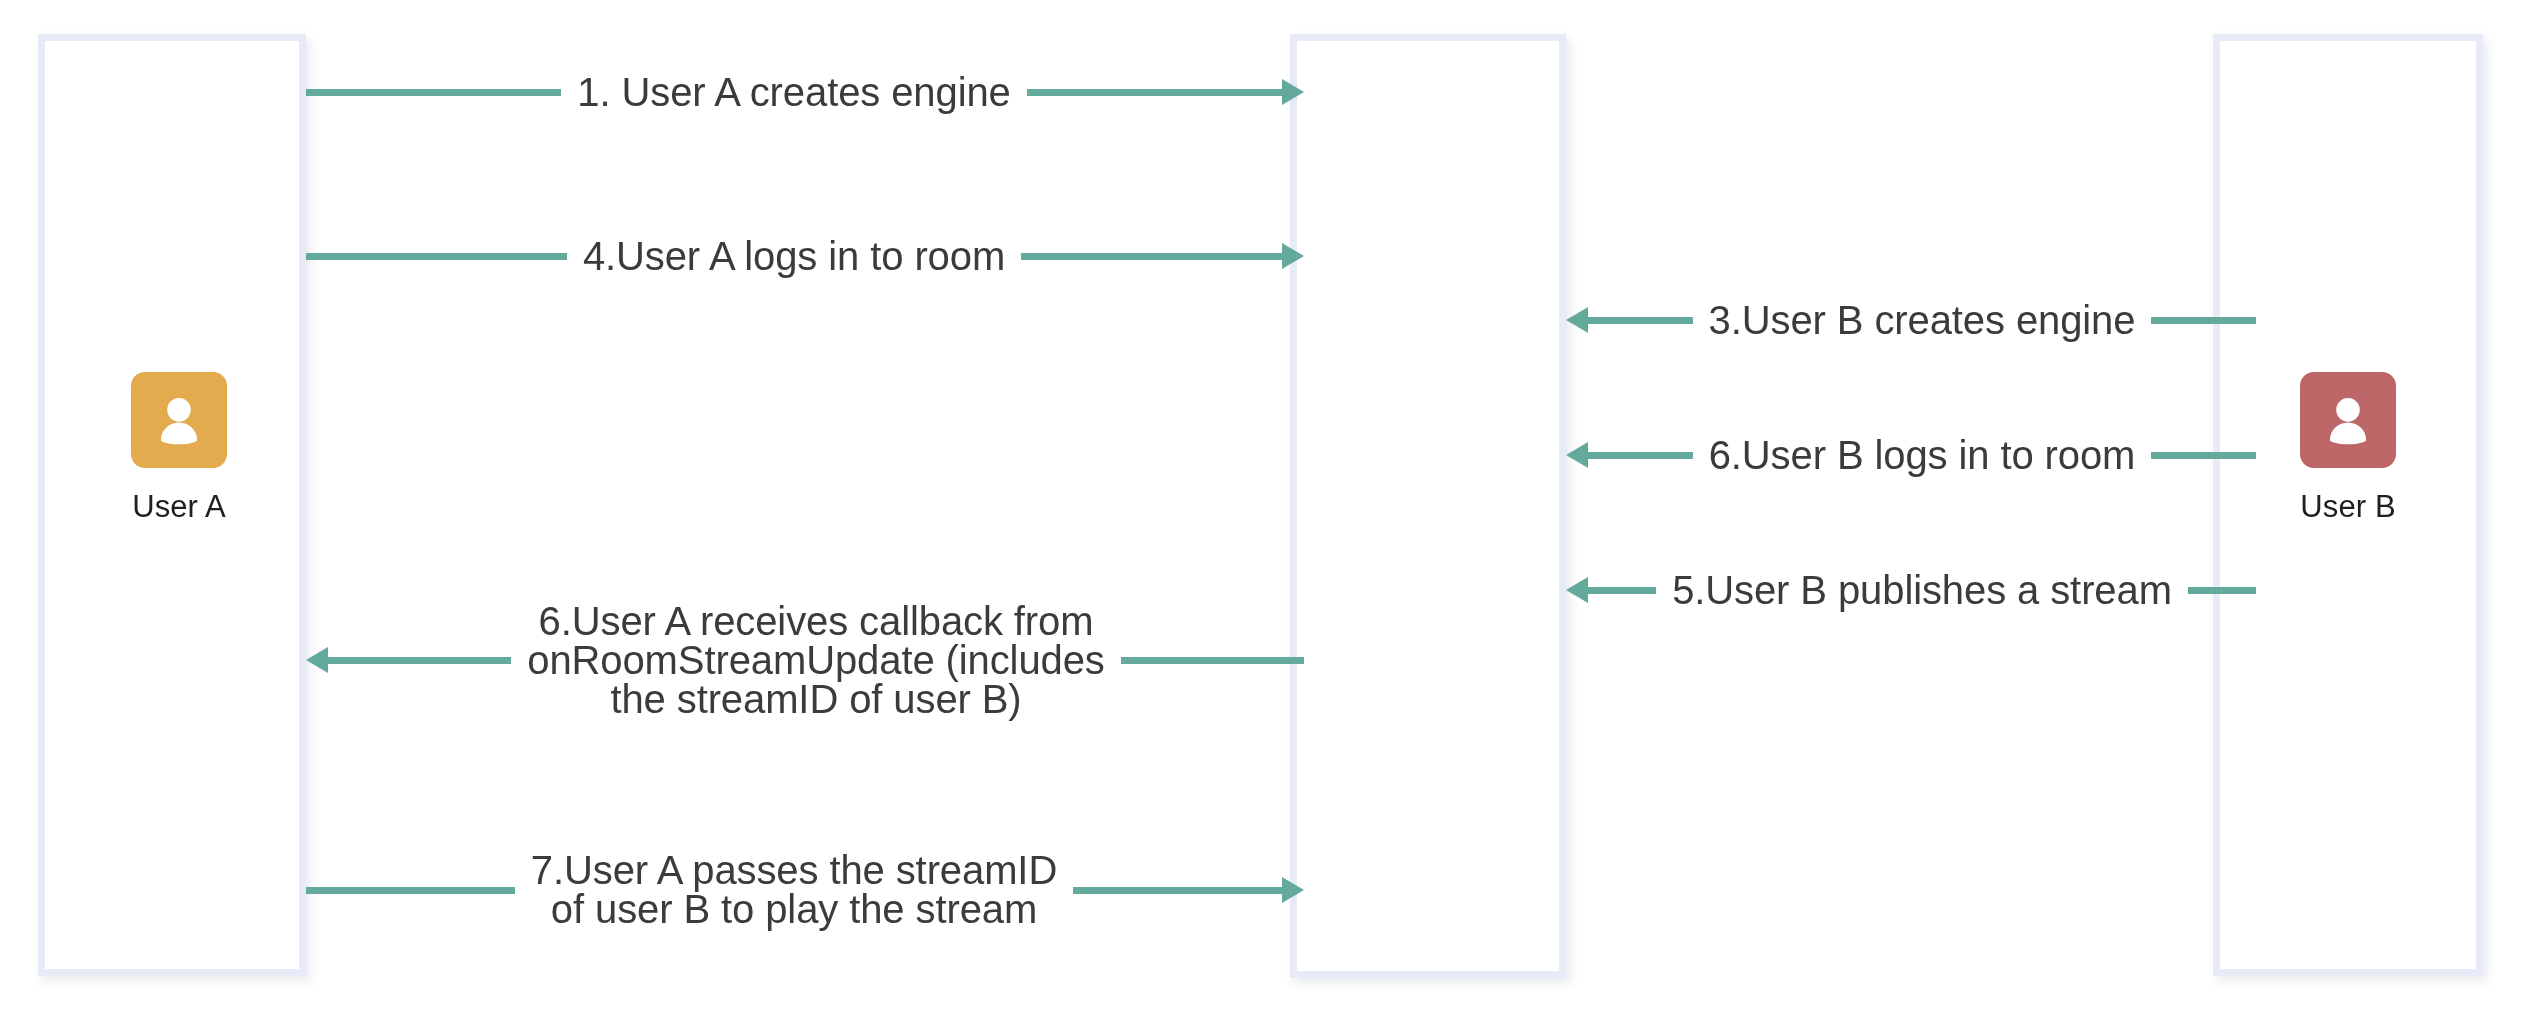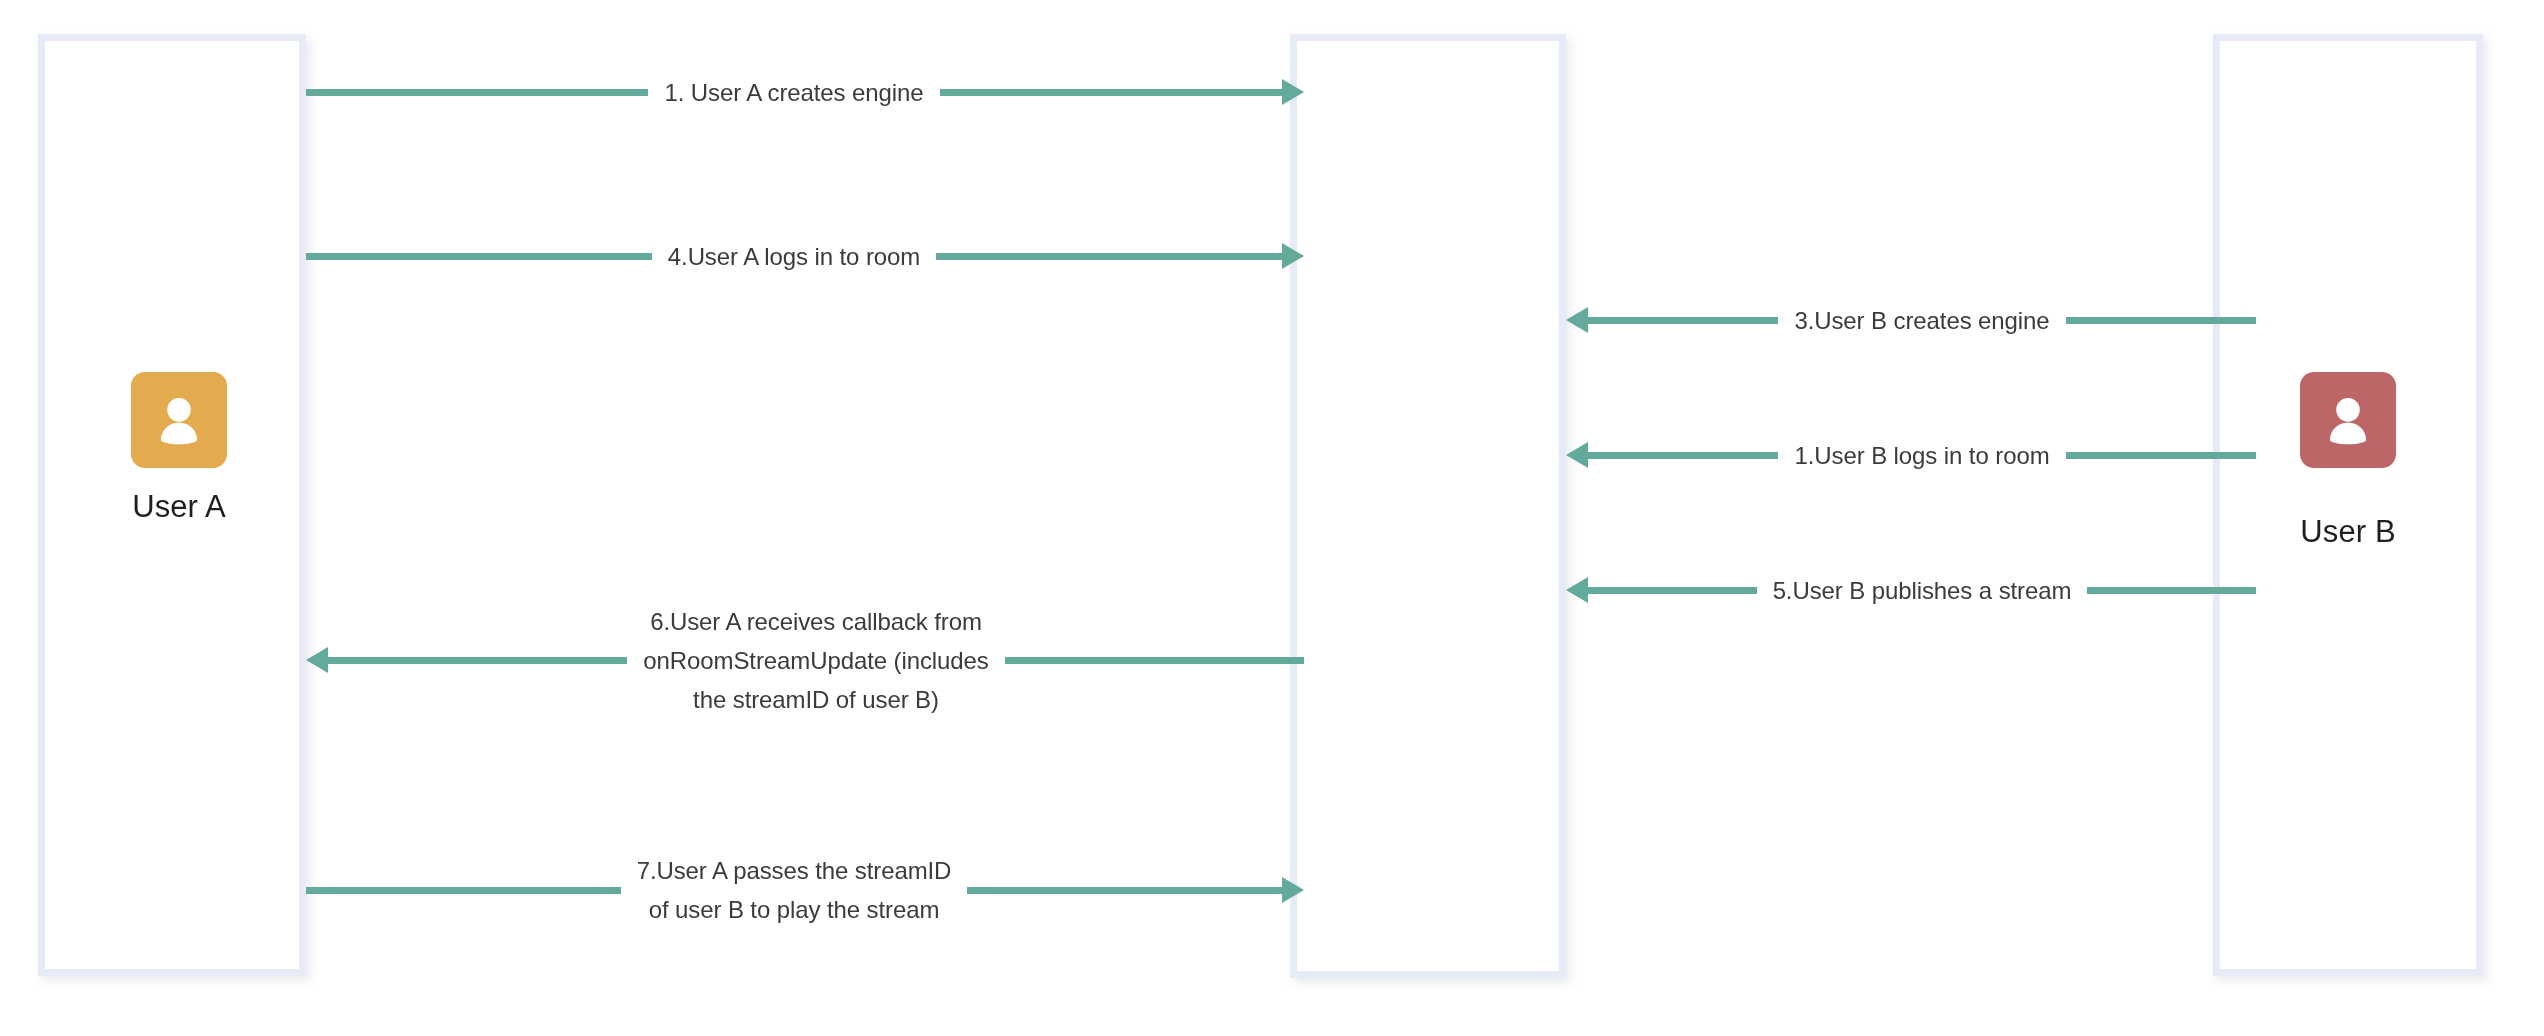--- a/index.html
+++ b/index.html
@@ -33,21 +33,21 @@
 
   
   .actor {
     position: absolute;
     left: 0; right: 0;
     display: flex;
     flex-direction: column;
     align-items: center;
   }
   #actor-user-a { top: 372px; }
-  #actor-user-b { top: 372px; gap: 25px; }
+  #actor-user-b { top: 372px; }
   #actor-sdk    { top: 355px; }
 
   .avatar-tile {
     width: 96px;
     height: 96px;
     border-radius: 14px;
     display: flex;
     align-items: center;
     justify-content: center;
   }
@@ -74,21 +74,21 @@
   }
   .msg .seg {
     flex: 1 1 auto;
     height: 7px;
     background: #63a99c;
     min-width: 10px;
   }
   .msg .label {
     flex: 0 0 auto;
     padding: 0 16px;
-    font-size: 24px;
+    font-size: 40px;
     line-height: 39px;
     color: #3b3b3b;
     text-align: center;
     white-space: pre-line;
     letter-spacing: -.1px;
   }
   
   .head {
     flex: 0 0 auto;
     width: 0; height: 0;
@@ -158,21 +158,21 @@
   <div class="msg" id="msg-3">
     <div class="head left"></div>
     <div class="seg"></div>
     <div class="label">3.User B creates engine</div>
     <div class="seg"></div>
   </div>
 
   <div class="msg" id="msg-4">
     <div class="head left"></div>
     <div class="seg"></div>
-    <div class="label">1.User B logs in to room</div>
+    <div class="label">6.User B logs in to room</div>
     <div class="seg"></div>
   </div>
 
   <div class="msg" id="msg-5">
     <div class="head left"></div>
     <div class="seg"></div>
     <div class="label">5.User B publishes a stream</div>
     <div class="seg"></div>
   </div>
 

